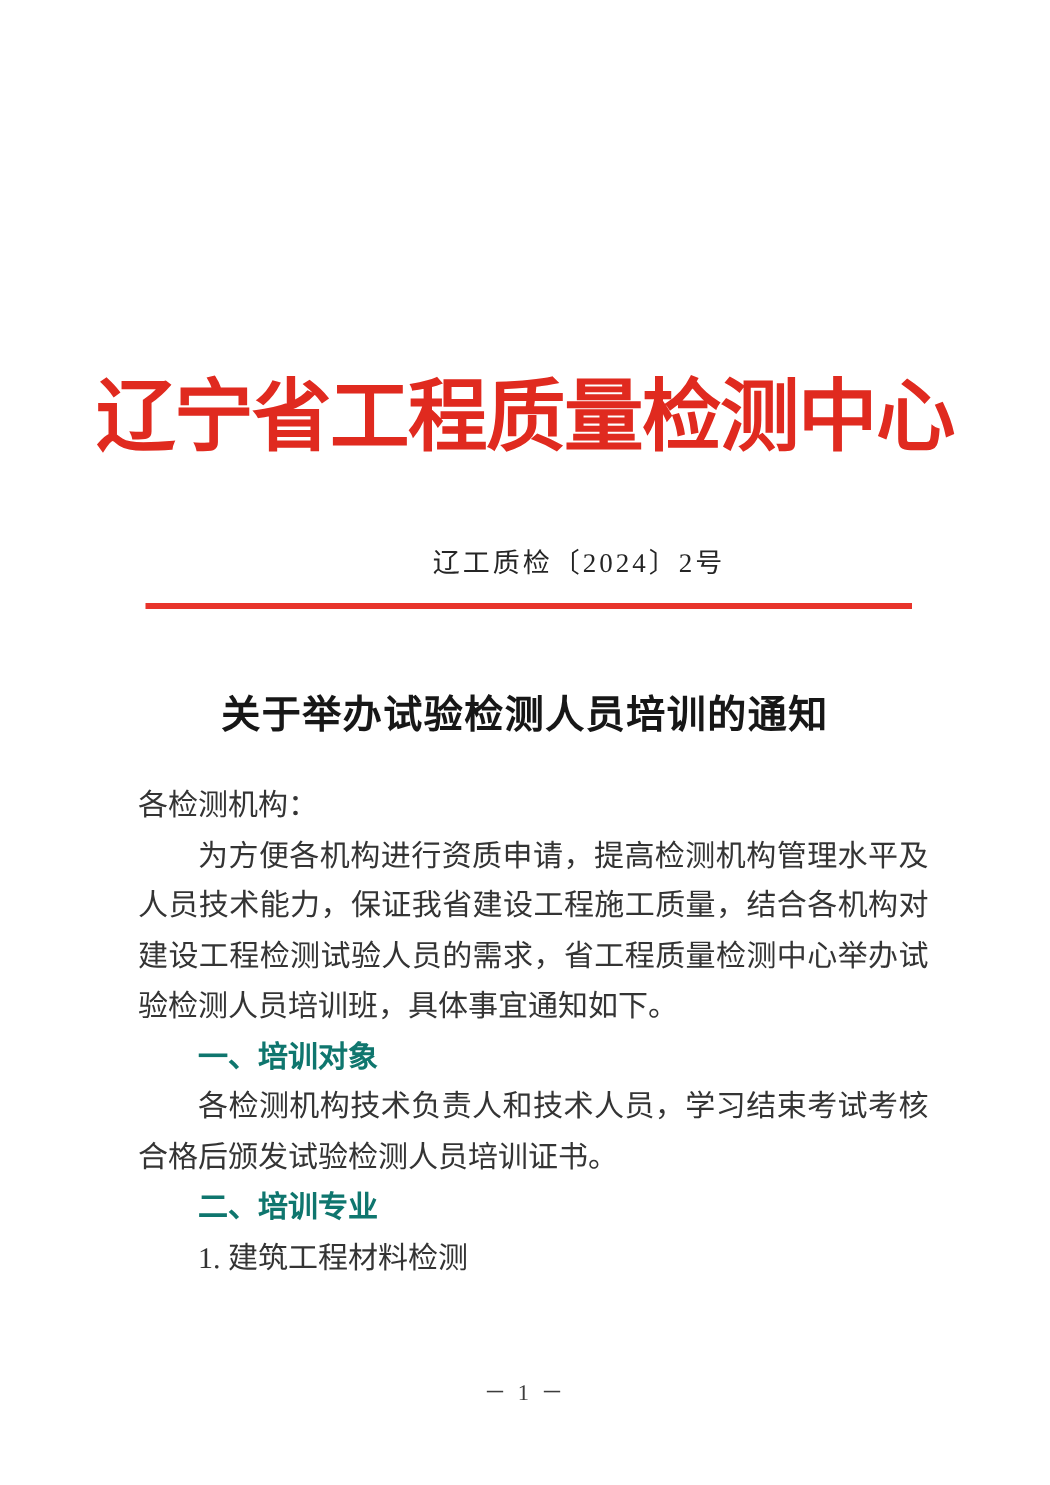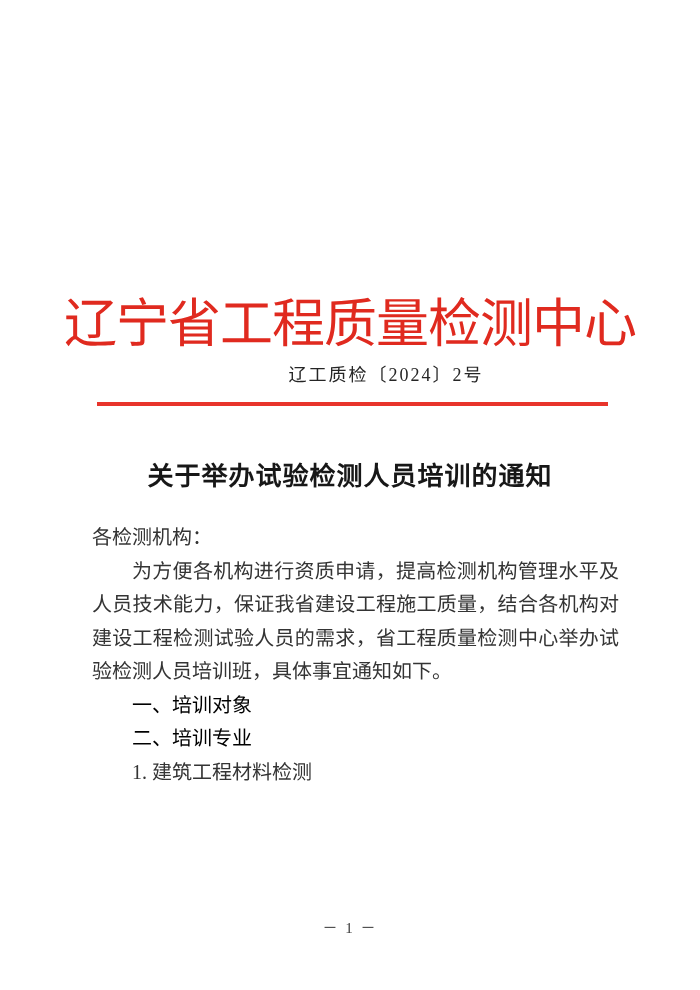--- a/index.html
+++ b/index.html
@@ -15,26 +15,25 @@
     overflow: hidden;
     font-family: "Liberation Serif", serif;
   }
   .header-title {
     position: absolute;
     top: 248px;
     left: 0;
     width: 100%;
     text-align: center;
     font-family: "Liberation Serif", serif;
-    font-weight: normal;
+    font-weight: bold;
     font-size: 53px;
     letter-spacing: -1px;
     white-space: nowrap;
     line-height: 1.2;
-    margin-top: 45px;
   }
   .doc-number {
     position: absolute;
     top: 360px;
     left: 0;
     width: 100%;
     text-align: center;
     font-family: "Liberation Serif", serif;
     font-size: 18px;
     letter-spacing: 2px;
@@ -71,22 +70,22 @@
     line-height: 33.5px;
     color: #343434;
     text-align: justify;
     text-justify: inter-ideograph;
   }
   .body-block p { margin: 0; }
   .para { text-indent: 2em; }
   .section-heading {
     text-indent: 2em;
     font-family: "Liberation Sans", sans-serif;
-    font-weight: normal;
-    color: #000000;
+    font-weight: bold;
+    color: #0f766e;
   }
   .page-number {
     position: absolute;
     top: 916px;
     left: 0;
     width: 100%;
     text-align: center;
     font-family: "Liberation Serif", serif;
     font-size: 15px;
     letter-spacing: 2px;
@@ -103,19 +102,20 @@
   <div class="doc-number">辽工质检〔2024〕2号</div>
 
   <div class="red-rule" style="background: rgb(232, 52, 43);"></div>
 
   <h1 class="notice-title">关于举办试验检测人员培训的通知</h1>
 
   <div class="body-block">
     <p class="salutation">各检测机构：</p>
     <p class="para">为方便各机构进行资质申请，提高检测机构管理水平及人员技术能力，保证我省建设工程施工质量，结合各机构对建设工程检测试验人员的需求，省工程质量检测中心举办试验检测人员培训班，具体事宜通知如下。</p>
     <p class="section-heading">一、培训对象</p>
+    <p class="para">各检测机构技术负责人和技术人员，学习结束考试考核合格后颁发试验检测人员培训证书。</p>
     <p class="section-heading">二、培训专业</p>
     <p class="para">1. 建筑工程材料检测</p>
   </div>
 
   <div class="page-number">－ 1 －</div>
 
 </div>
 
 </body></html>

